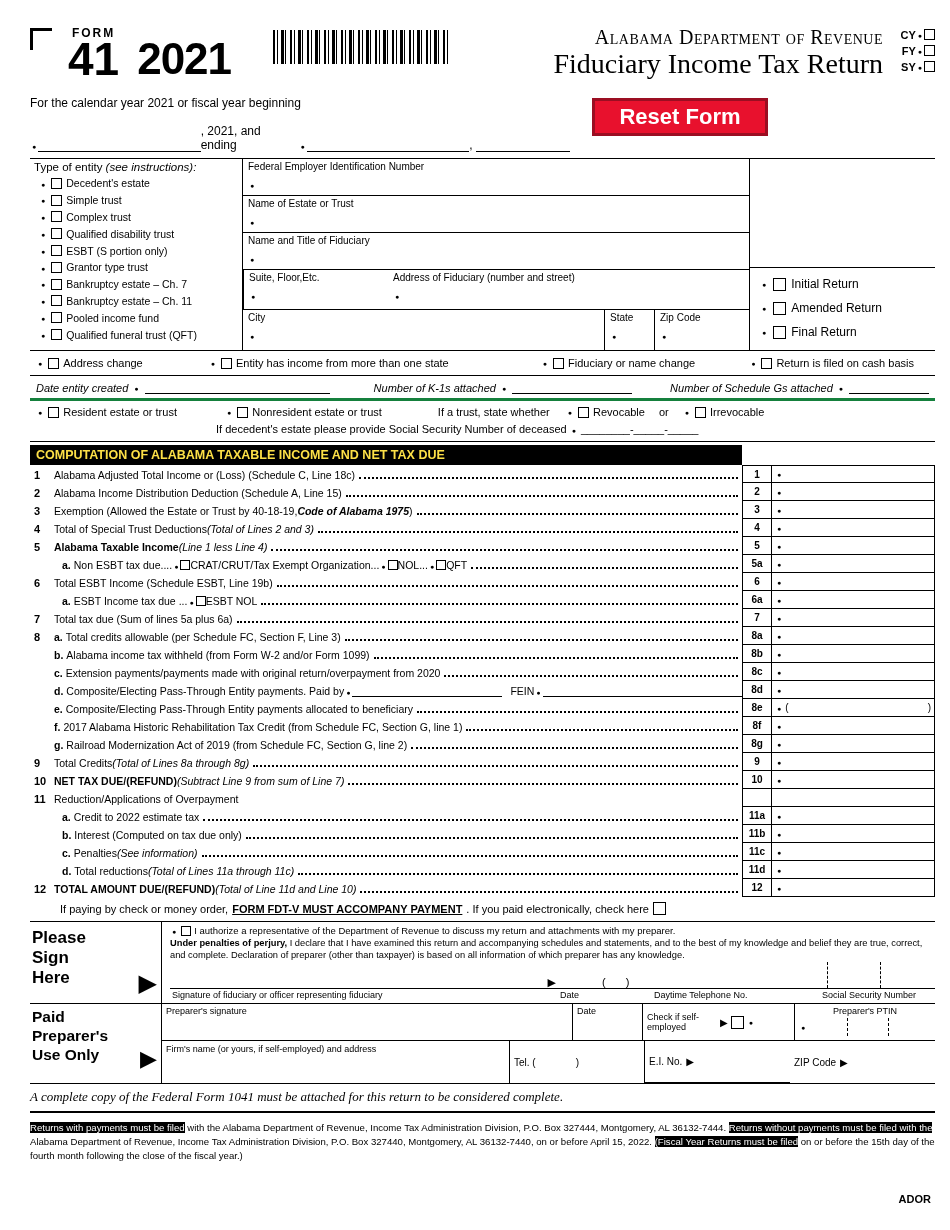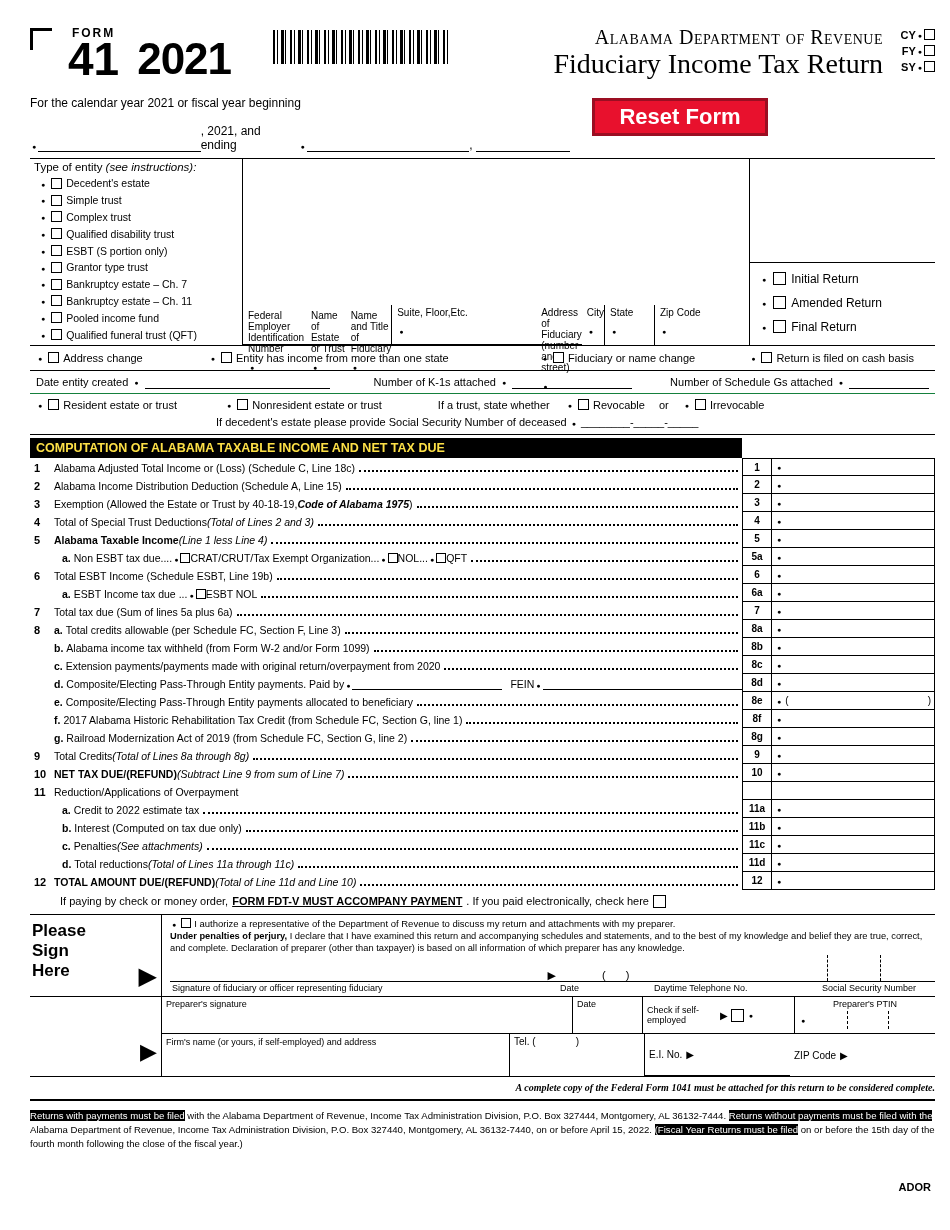--- a/index.html
+++ b/index.html
@@ -40,41 +40,41 @@
   .reset-btn { position:absolute; left:562px; top:2px; width:176px; height:38px;
     background:#E8112D; border:3px solid #9B0E22; color:#fff; font-weight:bold; font-size:22px;
     display:flex; align-items:center; justify-content:center; cursor:pointer; }
 
   
   .grid { display:flex; border-top:1px solid #000; border-bottom:1px solid #000; }
   .col-entity { width:213px; border-right:1px solid #000; padding:2px 0 2px 4px; flex:none; }
   .ent-title { font-size:11.5px; margin-bottom:2px; }
   .ent-item { display:flex; align-items:center; gap:4px; height:16.8px; padding-left:5px; }
   .ent-label { font-size:10.5px; }
-  .col-fields { flex:1; display:flex; flex-direction:row; border-right:1px solid #000;align-items:flex-end; }
+  .col-fields { flex:1; display:flex; flex-direction:column; border-right:1px solid #000; }
   .fbox { border-bottom:1px solid #000; height:37px; padding:2px 0 0 5px; }
   .flabel { font-size:10px; }
   .fdot { display:block; margin-top:5px; }
   .frow { display:flex; }
   .frow .fbox { flex:1; }
   .fb-nb { border-bottom:none; }
   .fb-bl { border-left:1px solid #000; }
   .w-suite { flex:none !important; width:145px; }
   .w-state { flex:none !important; width:50px; }
   .w-zip   { flex:none !important; width:95px; }
   .frow-tall .fbox { height:40px; }
   .col-status { width:185px; display:flex; flex-direction:column; justify-content:flex-end; flex:none; }
   .status-group { border-top:1px solid #000; padding:9px 0 11px 10px; display:flex; flex-direction:column; gap:10px; }
   .status-item { display:flex; align-items:center; gap:5px; font-size:12px; }
 
   
   .chg-row { display:flex; align-items:center; border-bottom:1px solid #000; padding:6px 0 6px 6px; font-size:11px; }
   .chg-item { display:flex; align-items:center; gap:4px; }
   .chg-row .s1 { width:66px; } .chg-row .s2 { width:92px; } .chg-row .s3 { width:54px; }
-  .meta-row { display:flex; align-items:flex-start; border-bottom:1px solid #15803d; padding:5px 6px 4px 6px; font-size:11px; gap:4px; }
+  .meta-row { display:flex; align-items:center; border-bottom:3px solid #15803d; padding:5px 6px 4px 6px; font-size:11px; gap:4px;font-style:italic; }
   .meta-row .ul { height:13px; }
   .res-row { display:flex; align-items:center; padding:5px 0 2px 6px; font-size:11px; }
   .res-item { display:flex; align-items:center; gap:4px; }
   .res-row .g1 { width:48px; } .res-row .g2 { width:56px; } .res-row .g3 { width:16px; } .res-row .g4 { width:14px; } .res-row .g5 { width:14px; }
   .ssn-row { border-bottom:1px solid #000; padding:3px 0 6px 186px; font-size:11px; }
 
   
   .bar-row { display:flex; margin-top:3px; }
   .comp-bar { flex:1; background:#000; color:#fde047; font-weight:bold; font-size:12.5px; padding:3px 6px; }
   .bar-gap { width:193px; flex:none; }
@@ -128,29 +128,29 @@
   .pc-sig { flex:1; border-right:1px solid #000; }
   .pc-date { width:70px; flex:none; border-right:1px solid #000; }
   .pc-check { width:152px; flex:none; border-right:1px solid #000; display:flex; align-items:center; flex-wrap:wrap; gap:3px; }
   .pc-check .lbl { width:70px; line-height:1.15; }
   .pc-ptin { width:140px; flex:none; display:flex; flex-direction:column; }
   .ptin-top { text-align:center; }
   .ptin-bot { flex:1; display:flex; align-items:center; }
   .ptin-bot .dashv { height:18px; margin-left:40px; }
   .prow2 { display:flex; height:42px; }
   .pc-firm { flex:1; border-right:1px solid #000; line-height:1.2; padding-top:3px; }
-  .pc-tel { width:135px; flex:none; border-right:1px solid #000; font-size:10px; display:flex; align-items:flex-start; }
+  .pc-tel { width:135px; flex:none; border-right:1px solid #000; font-size:10px; display:flex; align-items:center; }
   .pc-tel .gap { width:40px; }
   .pc-einzip { width:290px; flex:none; display:flex; }
   .ein-row { flex:1; border-bottom:1px solid #000; font-size:10px; padding:2px 4px; display:flex; align-items:center; gap:4px; }
   .zip-row { flex:1; font-size:10px; padding:2px 4px; display:flex; align-items:center; gap:4px; }
   .arr-xs { font-size:10px; }
 
   
-  .attach-note { text-align:right; font-family:"Liberation Serif", serif; font-weight:bold; font-style:italic; font-size:10px; padding:5px 0 6px; border-bottom:2px solid #000; }
+  .attach-note { text-align:left; font-family:"Liberation Serif", serif; font-weight:normal; font-style:italic; font-size:13px; padding:5px 0 6px; border-bottom:2px solid #000; }
   .foot-par { font-size:9.6px; line-height:1.45; margin-top:8px; text-align:left; }
   .hl { background:#000; color:#fff; }
   .ador { text-align:right; font-weight:bold; font-size:11px; margin-top:30px; padding-right:4px; }
 </style>
 </head>
 <body>
 
 <div class="page">
 
   <div class="hdr">
@@ -679,21 +679,21 @@
       <span class="camt">
           <span class="dot"></span>
         </span>
     </div>
 
     <div class="crow">
       <span class="cnum"></span>
       <span class="cbody">
           <span class="clp">c.</span>
           <span class="ctxt">Penalties </span>
-          <span class="cit">(See attachments)</span>
+          <span class="cit">(See information)</span>
           <span class="lead"></span>
         </span>
       <span class="cref">11c</span>
       <span class="camt">
           <span class="dot"></span>
         </span>
     </div>
 
     <div class="crow">
       <span class="cnum"></span>
@@ -764,20 +764,25 @@
         <span class="sl-sig">Signature of fiduciary or officer representing fiduciary</span>
         <span class="sl-date">Date</span>
         <span class="sl-phone">Daytime Telephone No.</span>
         <span class="sl-ssn">Social Security Number</span>
       </div>
     </div>
   </div>
 
   <div class="prep-sec">
     <div class="prep-left">
+      <div class="prep-title">
+        <div>Paid</div>
+        <div>Preparer's</div>
+        <div>Use Only</div>
+      </div>
       <span class="arr prep-arr"></span>
     </div>
     <div class="prep-right">
       <div class="prow1">
         <div class="pcell pc-sig">
           <span>Preparer's signature</span>
         </div>
         <div class="pcell pc-date">
           <span>Date</span>
         </div>

